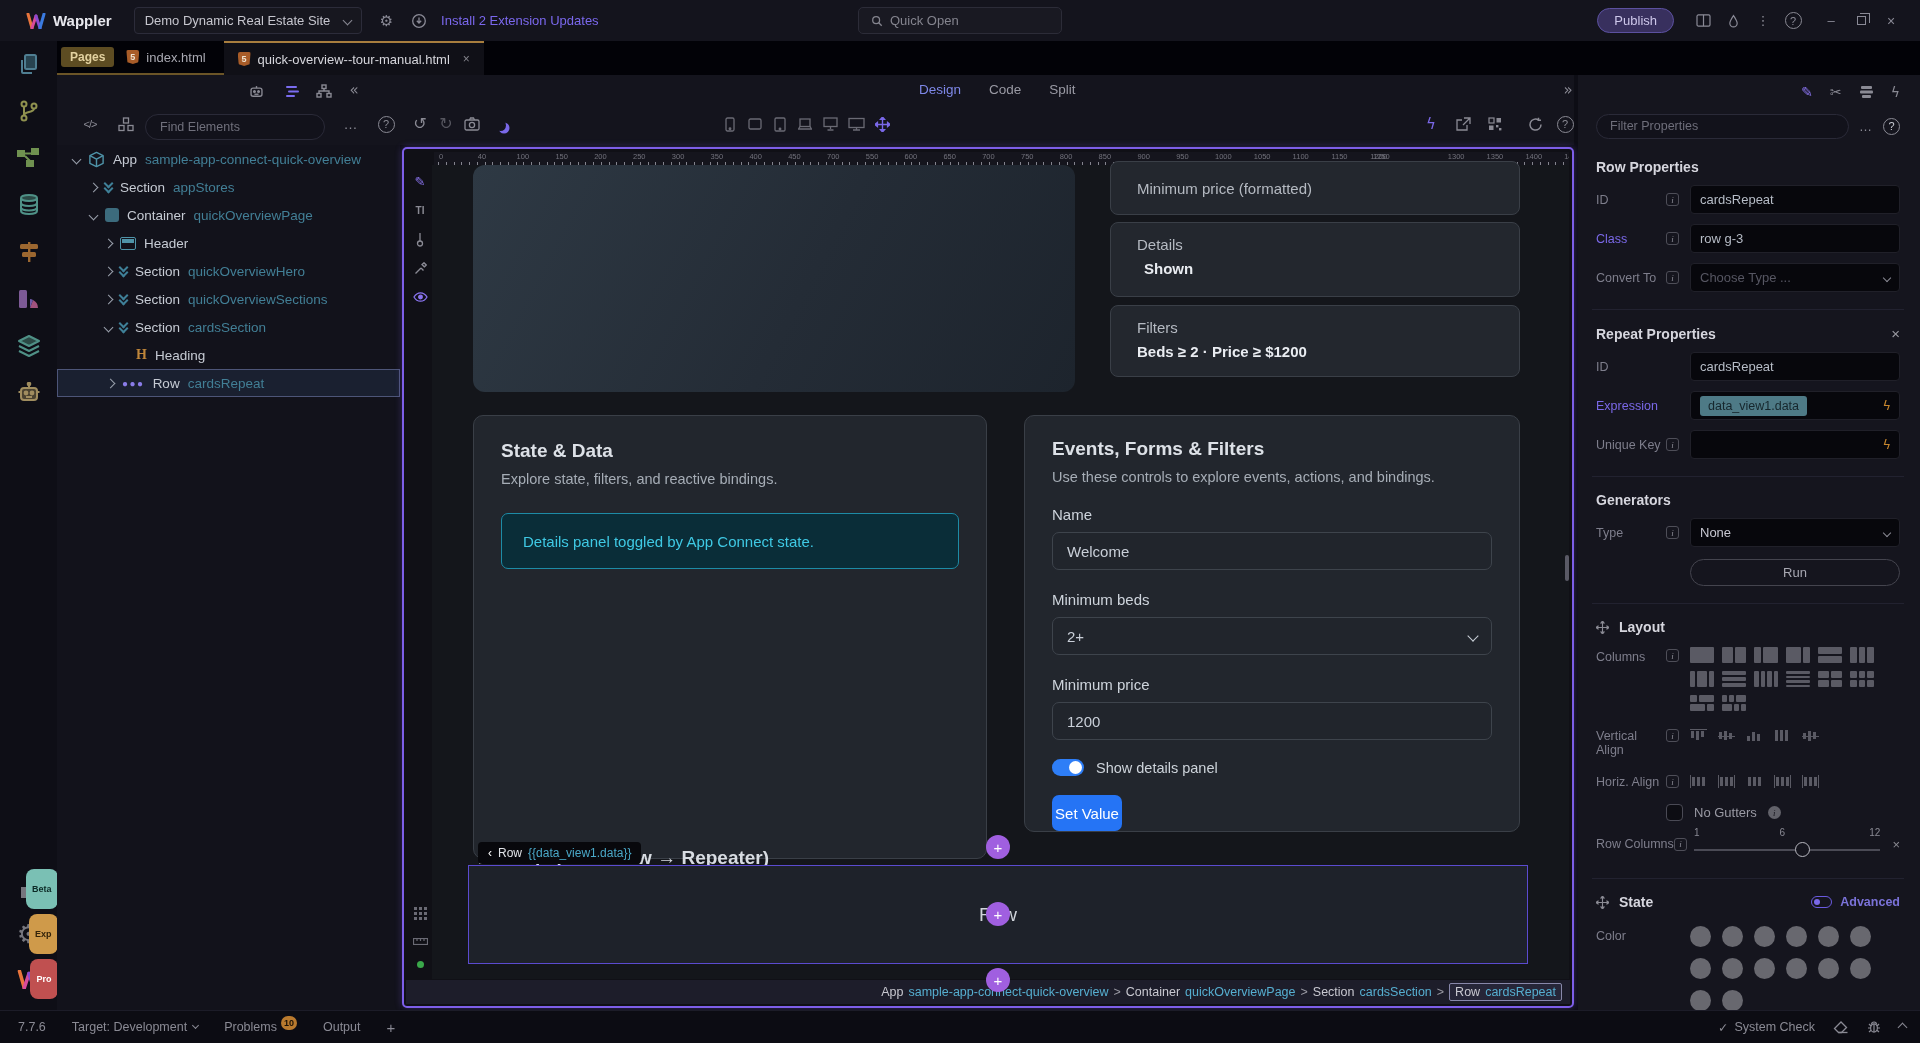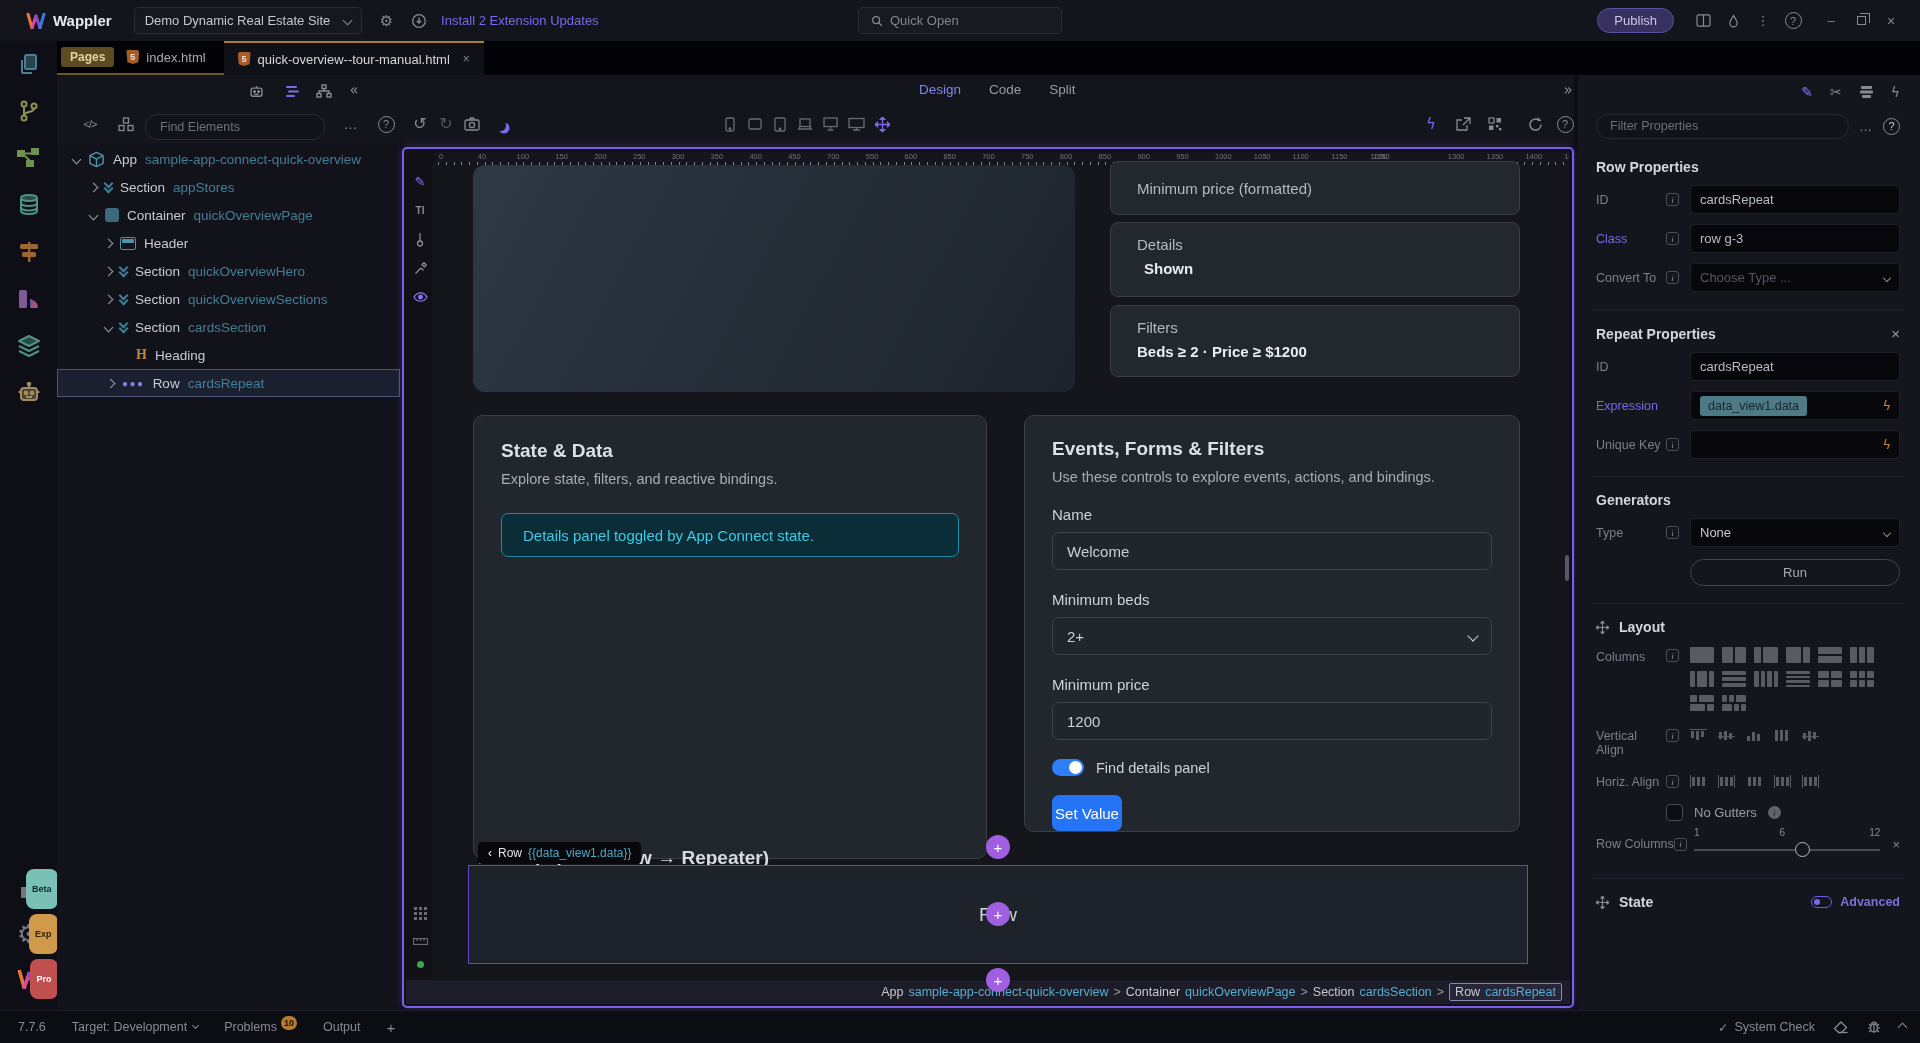--- a/index.html
+++ b/index.html
@@ -93,21 +93,21 @@
   .page{position:absolute;left:28px;top:16px;right:3px;bottom:27px;background:#14161b}
 
   .hero{position:absolute;left:41px;top:0;width:602px;height:227px;border-radius:12px;
     background:linear-gradient(118deg,#2e3944 0%,#242c36 55%,#1d242d 100%)}
   .statcard{position:absolute;left:678px;width:410px;background:#23272e;border:1px solid #3a3f47;border-radius:8px;padding:13px 26px}
   .statcard .t{font-size:15px;color:#b5bac2}
   .statcard .v{font-size:15px;font-weight:700;color:#e9ecf1;margin-top:7px}
   .bigcard{position:absolute;background:#22262d;border:1px solid #3a3f47;border-radius:10px;padding:24px 27px}
   .bigcard h2{font-size:19px;font-weight:700;color:#dde1e7}
   .bigcard .sub{font-size:14.5px;color:#a6adb6;margin-top:9px}
-  .alert{margin-top:26px;height:44px;border:1px solid #1d8ba6;background:#0a2d38;border-radius:7px;
+  .alert{margin-top:26px;height:56px;border:1px solid #1d8ba6;background:#0a2d38;border-radius:7px;
     display:flex;align-items:center;padding:16px 21px;color:#3fc9e4;font-size:15px}
   .flabel{font-size:15px;color:#ced4dc;font-weight:500;margin-top:21px}
   .finput{margin-top:9px;height:38px;width:100%;border:1px solid #3e444c;background:#21252c;border-radius:7px;
     color:#c9cfd8;font-size:15px;padding:0 14px;display:flex;align-items:center}
   .fselect{justify-content:space-between}
   .fselect .chev{color:#c9cfd8;width:8px;height:8px}
   .togglerow{margin-top:19px;display:flex;align-items:center;gap:12px}
   .toggle{width:32px;height:17px;border-radius:9px;background:#2e7ef7;position:relative;flex:none}
   .toggle::after{content:'';position:absolute;right:2px;top:2px;width:13px;height:13px;border-radius:50%;background:#fff}
   .setvalue{margin-top:19px;width:70px;height:36px;background:#2574f5;color:#fff;border:none;border-radius:7px;font-size:15px;display:flex;align-items:center;justify-content:center}
@@ -656,21 +656,21 @@
       <div class="finput">Welcome</div>
       <div class="flabel">Minimum beds</div>
       <div class="finput fselect">
         <span>2+</span>
         <span class="chev"></span>
       </div>
       <div class="flabel">Minimum price</div>
       <div class="finput">1200</div>
       <div class="togglerow">
         <span class="toggle"></span>
-        <span style="font-size:14.5px;color:#cdd3da">Find details panel</span>
+        <span style="font-size:14.5px;color:#cdd3da">Show details panel</span>
       </div>
       <div class="setvalue">Set Value</div>
     </div>
 
     <div class="listheading">Listings (Data View → Repeater)</div>
     <div class="rowbox">
       <span>Row</span>
     </div>
     <div class="rowtag">
       <span style="color:#fff">‹</span>
@@ -1035,20 +1035,40 @@
           <path d="M0 7.5 l2.2 -1.7 v3.4 Z"></path>
           <path d="M15 7.5 l-2.2 -1.7 v3.4 Z"></path>
         </svg>
     </span>
     <span>State</span>
     <span class="advrow">
       <span class="advtoggle"></span>
       <span class="advlabel">Advanced</span>
     </span>
   </div>
+  <div class="iconrow" style="margin-top:16px">
+    <span class="plabel" style="margin-top:3px">Color</span>
+    <span class="pinfo"></span>
+    <div class="swatchwrap">
+        <span class="swatch"></span>
+        <span class="swatch"></span>
+        <span class="swatch"></span>
+        <span class="swatch"></span>
+        <span class="swatch"></span>
+        <span class="swatch"></span>
+        <span class="swatch"></span>
+        <span class="swatch"></span>
+        <span class="swatch"></span>
+        <span class="swatch"></span>
+        <span class="swatch"></span>
+        <span class="swatch"></span>
+        <span class="swatch"></span>
+        <span class="swatch"></span>
+      </div>
+  </div>
 </div>
 
 <div id="statusbar">
   <span class="sb-item">7.7.6</span>
   <span class="sb-item">
     <span>Target: Development</span>
     <span class="chev" style="width:5px;height:5px;margin-top:-3px"></span>
   </span>
   <span class="sb-item">
     <span>Problems</span>

